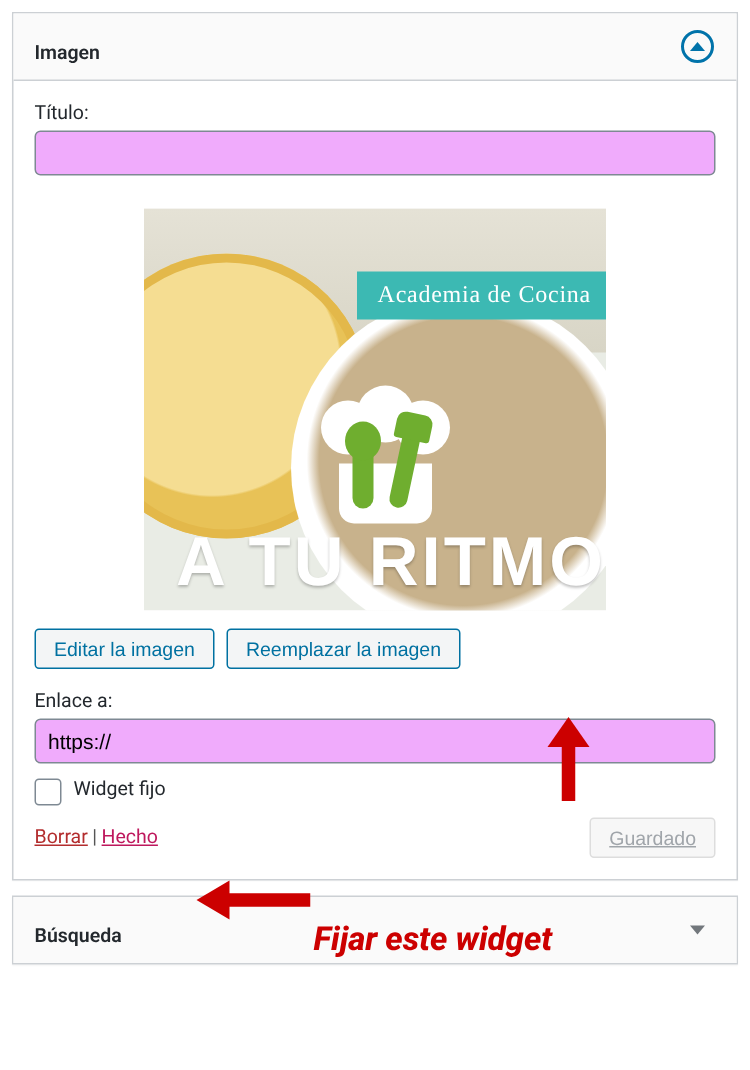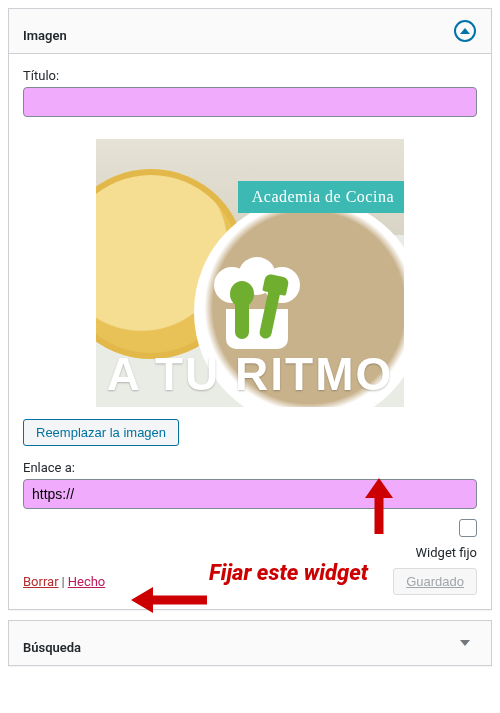--- a/index.html
+++ b/index.html
@@ -26,24 +26,24 @@
     .media-preview .hat .hbody { position: absolute; left: 10px; bottom: 0; width: 62px; height: 40px; background: #fff; border-radius: 0 0 10px 10px; }
     .media-preview .hat .htop { position: absolute; left: 0; top: -4px; width: 82px; height: 40px; }
     .media-preview .hat .htop::before, .media-preview .hat .htop::after, .media-preview .hat .htop span { content: ""; position: absolute; background: #fff; border-radius: 50%; }
     .media-preview .hat .htop::before { left: -2px; top: 4px; width: 36px; height: 36px; }
     .media-preview .hat .htop::after { right: -2px; top: 4px; width: 36px; height: 36px; }
     .media-preview .hat .htop span { left: 22px; top: -6px; width: 38px; height: 38px; }
     .media-preview .spoon { position: absolute; left: 139px; top: 154px; width: 14px; height: 46px; background: #6fae2f; border-radius: 8px; }
     .media-preview .spoon::before { content: ""; position: absolute; left: -5px; top: -12px; width: 24px; height: 26px; background: #6fae2f; border-radius: 50%; }
     .media-preview .fork { position: absolute; left: 168px; top: 146px; width: 12px; height: 54px; background: #6fae2f; border-radius: 6px; transform: rotate(12deg); }
     .media-preview .fork::before { content: ""; position: absolute; left: -6px; top: -10px; width: 24px; height: 18px; background: #6fae2f; border-radius: 6px 6px 2px 2px; }
-    .media-preview .txt { position: absolute; left: 0; right: 0; bottom: 6px; text-align: center; color: #fff; font-weight: 800; font-size: 46px; letter-spacing: 2px; font-family: Arial, sans-serif; text-shadow: 0 1px 2px rgba(0,0,0,.25); }
+    .media-preview .txt { position: absolute; left: 0; right: 0; bottom: 6px; text-align: right; color: #fff; font-weight: 800; font-size: 46px; letter-spacing: 2px; font-family: Arial, sans-serif; text-shadow: 0 1px 2px rgba(0,0,0,.25); }
     .btn-row { display: flex; gap: 8px; margin-bottom: 14px; }
     .btn { padding: 5px 12px; border: 1px solid #0071a1; color: #0071a1; background: #f3f5f6; border-radius: 3px; font-size: 13px; cursor: pointer; }
-    .checkbox-row { display: flex; align-items: flex-end; gap: 8px; margin: 10px 0 8px 0; position: relative; flex-direction: column; }
+    .checkbox-row { display: flex; align-items: flex-start; gap: 8px; margin: 10px 0 8px 0; position: relative; }
     .checkbox-row input[type="checkbox"] { width: 18px; height: 18px; border: 1px solid #7e8993; border-radius: 3px; appearance: none; background: #fff; cursor: pointer; }
     .footer-row { display: flex; align-items: center; justify-content: space-between; margin-top: 4px; }
     .footer-links a { color: #b32d2e; text-decoration: underline; font-size: 13px; cursor: pointer; }
     .footer-links a.done { color: #be185d; }
     .footer-links .sep { color: #555; margin: 0 3px; }
     .saved-btn { padding: 5px 12px; border: 1px solid #ddd; background: #f7f7f7; color: #a0a5aa; border-radius: 3px; font-size: 13px; cursor: default; text-decoration: underline; }
     .annotation { position: absolute; color: #cc0000; font-weight: 800; font-size: 22px; font-style: italic; pointer-events: none; white-space: nowrap; }
     .arrow-svg { position: absolute; pointer-events: none; }
   </style>
 </head>
@@ -75,20 +75,21 @@
             <span></span>
           </span>
           <span class="hbody"></span>
         </span>
       <span class="spoon"></span>
       <span class="fork"></span>
       <span class="txt">A TU RITMO</span>
     </a>
 
     <div class="btn-row">
+      <button class="btn">Editar la imagen</button>
       <button class="btn">Reemplazar la imagen</button>
     </div>
 
     <div class="field" style="margin-bottom:6px;">
       <label>Enlace a:</label>
       <input type="text" value="https://" style="">
     </div>
 
     <div class="checkbox-row">
       <input type="checkbox" style="">
@@ -103,21 +104,21 @@
     </div>
 
     <svg class="arrow-svg" style="left:350px; top:420px; width:40px; height:60px;" viewBox="0 0 40 60">
       <path d="M20 60 L20 14" stroke="#cc0000" stroke-width="9" fill="none"></path>
       <path d="M6 24 L20 4 L34 24 Z" fill="#cc0000"></path>
     </svg>
     <svg class="arrow-svg" style="left:118px; top:530px; width:80px; height:32px;" viewBox="0 0 80 32">
       <path d="M80 16 L18 16" stroke="#cc0000" stroke-width="9" fill="none"></path>
       <path d="M26 3 L4 16 L26 29 Z" fill="#cc0000"></path>
     </svg>
-    <span class="annotation" style="left:200px; top:506px;text-align:right;">Fijar este widget</span>
+    <span class="annotation" style="left:200px; top:560px;text-align:right;">Fijar este widget</span>
 
   </div>
 </div>
 
 <div class="widget-box">
   <div class="widget-header collapsed">
     <span class="widget-title">Búsqueda</span>
     <span class="toggle-btn">
       <span class="toggle-arrow-down"></span>
     </span>

